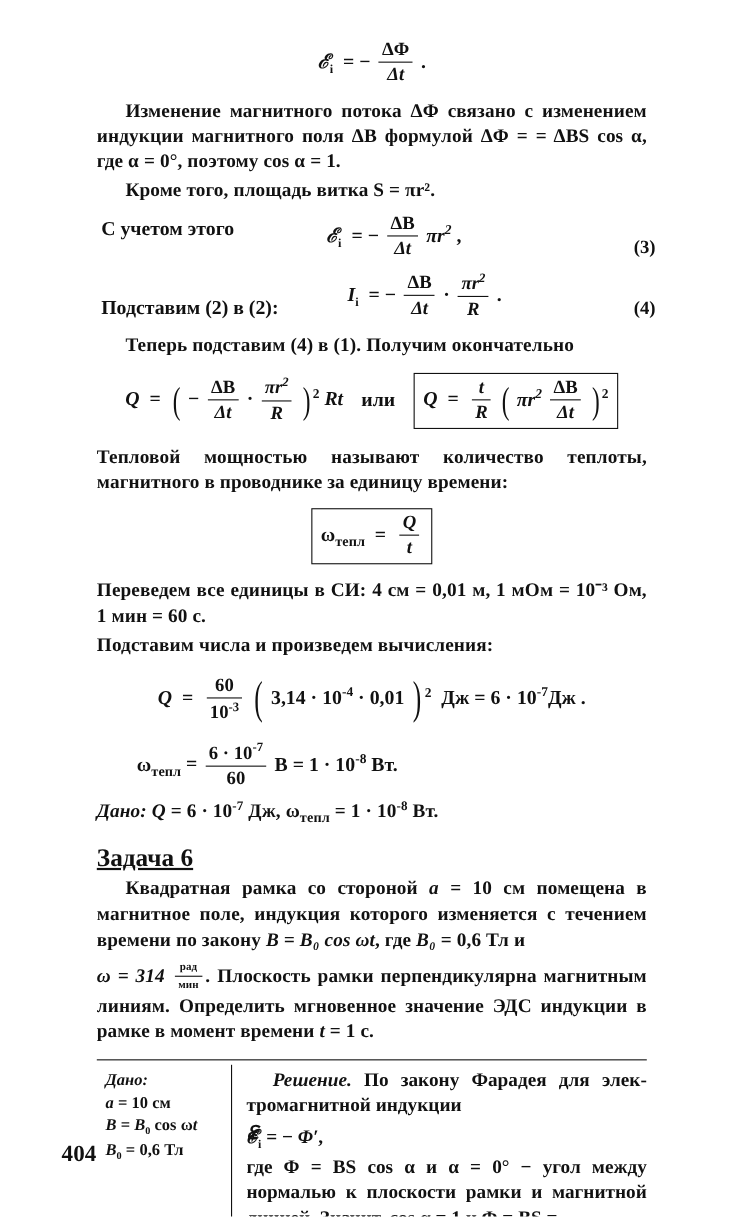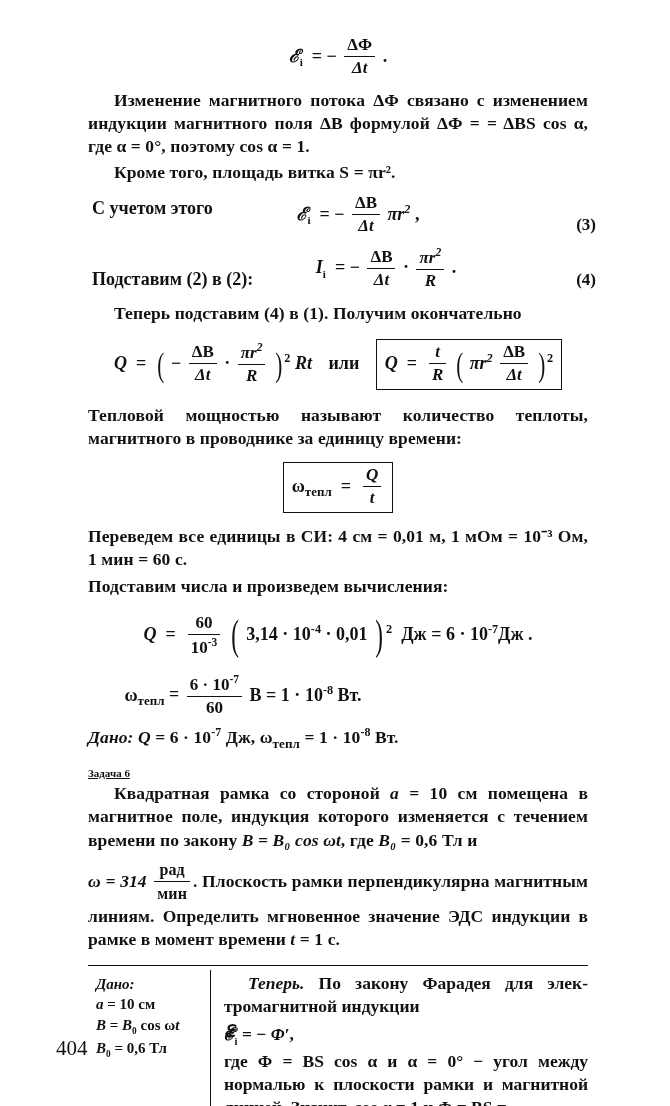--- a/index.html
+++ b/index.html
@@ -91,21 +91,21 @@
   }
   .hugeparen {
     display: inline-block;
     font-size: 42px;
     font-weight: normal;
     vertical-align: middle;
     transform: scaleX(0.55);
     line-height: 0.7;
   }
   .task-head {
-    font-size: 11px;
+    font-size: 23px;
     font-weight: bold;
     margin: 16px 0 2px 0;
     text-decoration: underline;
   }
   .twocol {
     position: relative;
     margin-top: 14px;
     border-top: 1.6px solid #111;
     padding-top: 6px;
     width: 500px;
@@ -134,25 +134,25 @@
     font-weight: bold;
     line-height: 1.32;
     text-align: justify;
   }
   .solution .sol-word { font-style: italic; }
   .pagenum {
     position: absolute;
     left: 56px;
     top: 1036px;
     font-size: 21px;
-    font-weight: normal;
+    font-weight: bold;
   }
   .center { text-align: left; }
   .mini { font-size: 13px; }
-  .radfrac .num, .radfrac .den { font-size: 16px; }
+  .radfrac .num, .radfrac .den { font-size: 10px; }
 </style>
 </head>
 <body>
 
 <div class="page">
   <div class="content">
 
     <div class="formula-line">
       <span class="it">ℰ</span><sub class="sb">i</sub>
       <span>&nbsp;=&nbsp;−</span>
@@ -299,21 +299,21 @@
     <div class="twocol">
       <div class="vline"></div>
       <div class="given">
         <div class="gtitle">Дано:</div>
         <div><i>a</i> = 10 см</div>
         <div><i>B</i> = <i>B</i><sub class="sb">0</sub> cos ω<i>t</i></div>
         <div><i>B</i><sub class="sb">0</sub> = 0,6 Тл</div>
       </div>
       <div class="solution">
         <div style="text-indent:24px;">
-          <span class="sol-word">Теперь.</span><span> По закону Фарадея для элек­тромагнитной индукции</span>
+          <span class="sol-word">Решение.</span><span> По закону Фарадея для элек­тромагнитной индукции</span>
         </div>
         <div class="center" style="margin:2px 0;">
           <i>ℇ</i>
           <span style="position:relative; left:-10px;"><i>є</i></span>
         </div>
         <div class="center" style="margin:-22px 0 2px 0;">
           <span class="it">ℰ</span><sub class="sb">i</sub>
           <span> = − </span><i>Φ′</i><span>,</span>
         </div>
         <div>

